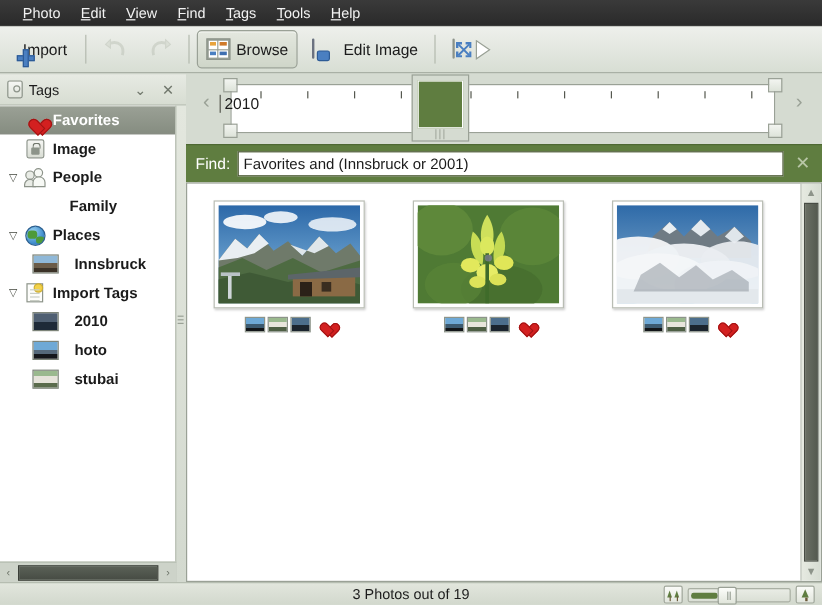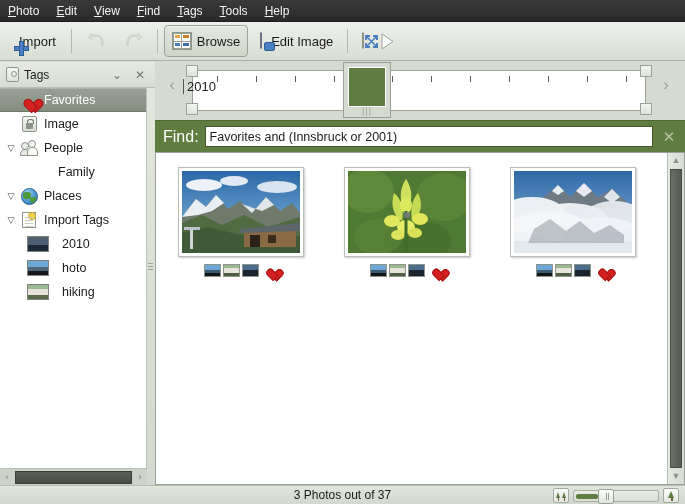--- a/index.html
+++ b/index.html
@@ -12,21 +12,21 @@
     color: #1b1b1b;
     -webkit-font-smoothing: none;
   }
   #app { position: relative; width: 685px; height: 504px; }
 
   
   .menubar {
     height: 22px;
     background: linear-gradient(#3a3a3a, #2a2a2a);
     display: flex; align-items: center;
-    padding-left: 0;
+    padding-left: 11px;
     border-bottom: 1px solid #1b1b1b;
     box-sizing: border-box;
   }
   .menu-item {
     color: #f2f2f2;
     font-size: 12px;
     padding: 1px 9px 1px 8px;
     line-height: 14px;
     white-space: nowrap;
     cursor: default;
@@ -193,21 +193,21 @@
     background: linear-gradient(#9aa095, #868d81);
     color: #ffffff;
     border-top: 1px solid #aeb4a8; border-bottom: 1px solid #6f766a;
   }
   .tri {
     width: 14px; text-align: center; color: #44483f; font-size: 9px;
     flex: 0 0 14px;
   }
   .tri.blank { visibility: hidden; }
   .ticon { flex: 0 0 22px; display: flex; justify-content: center; align-items: center; }
-  .tlabel { padding-left: 4px; }
+  .tlabel { padding-left: 4px; font-weight: bold; }
   .indent-1 { padding-left: 18px; }
 
   
   .heart {
     position: relative; width: 17px; height: 15px;
   }
   .heart::before, .heart::after {
     content: ""; position: absolute; top: 0; width: 9px; height: 14px;
     background: #d32020; border-radius: 9px 9px 0 0;
     box-shadow: inset 0 0 0 1px #a11414;
@@ -326,21 +326,21 @@
   }
 
   
   .findbar {
     position: absolute; left: 155px; top: 120px; right: 0; height: 32px;
     background: #5f7d40;
     display: flex; align-items: center; gap: 6px;
     padding: 0 6px 0 8px; box-sizing: border-box;
     border-top: 1px solid #4e6833;
   }
-  .find-label { color: #ffffff; font-size: 16px; }
+  .find-label { color: #ffffff; font-size: 13px; }
   .find-input {
     flex: 1; height: 21px; background: #ffffff;
     border: 1px solid #46552f;
     display: flex; align-items: center; padding: 0 4px;
     font-size: 12.5px; color: #1b1b1b; box-sizing: border-box;
   }
   .find-close {
     width: 20px; text-align: center; color: #b8c6a6; font-size: 15px;
     cursor: default; line-height: 18px;
   }
@@ -503,21 +503,21 @@
             <span></span>
           </span>
       </span>
       <span>Browse</span>
     </div>
 
     <div class="tbtn" style="margin-left:4px">
       <span class="ico">
         <span class="editimg-icon"></span>
       </span>
-      <span style="margin-left:4px">Edit Image</span>
+      <span style="margin-left:19px">Edit Image</span>
     </div>
 
     <div class="tsep2"></div>
 
     <div class="tbtn">
       <span class="ico">
         <span class="fs-icon">
           <svg width="13" height="13" viewBox="0 0 13 13">
             <path d="M1 5 L1 1 L5 1 M8 1 L12 1 L12 5 M12 8 L12 12 L8 12 M5 12 L1 12 L1 8" stroke="#4a7fc1" stroke-width="2" fill="none"></path>
             <path d="M2 2 L11 11 M11 2 L2 11" stroke="#4a7fc1" stroke-width="1.6"></path>
@@ -613,20 +613,27 @@
 
 
       <div class="trow">
         <span class="tri">▽</span>
         <span class="ticon">
             <span class="globe-icon"></span>
           </span>
         <span class="tlabel">Places</span>
       </div>
 
+      <div class="trow">
+        <span class="tri blank">▽</span>
+        <span class="ticon" style="flex:0 0 40px">
+          <span class="thumb-tag th-innsbruck"></span>
+        </span>
+        <span class="tlabel">Innsbruck</span>
+      </div>
 
 
       <div class="trow">
         <span class="tri">▽</span>
         <span class="ticon">
             <span class="doc-icon"></span>
           </span>
         <span class="tlabel">Import Tags</span>
       </div>
 
@@ -645,21 +652,21 @@
         </span>
         <span class="tlabel">hoto</span>
       </div>
 
 
       <div class="trow">
         <span class="tri blank">▽</span>
         <span class="ticon" style="flex:0 0 40px">
           <span class="thumb-tag th-stubai"></span>
         </span>
-        <span class="tlabel">hiking</span>
+        <span class="tlabel">stubai</span>
       </div>
     </div>
 
     <div class="sb-vgrip"></div>
 
     <div class="sb-hscroll">
       <div class="sb-arrow">‹</div>
       <div class="sb-thumb"></div>
       <div class="sb-arrow">›</div>
     </div>
@@ -773,21 +780,21 @@
     </div>
 
     <div class="v-scroll">
       <div class="v-arrow">▲</div>
       <div class="v-thumb"></div>
       <div class="v-arrow" style="position:absolute;bottom:0;left:0;right:0">▼</div>
     </div>
   </div>
 
   <div class="statusbar">
-    <div class="status-text">3 Photos out of 37</div>
+    <div class="status-text">3 Photos out of 19</div>
     <div class="zoomctl">
       <span class="tree-btn dbl">
           <i></i>
         </span>
       <span class="slider">
         <span class="slider-fill"></span>
         <span class="slider-knob"></span>
       </span>
       <span class="tree-btn"></span>
     </div>

